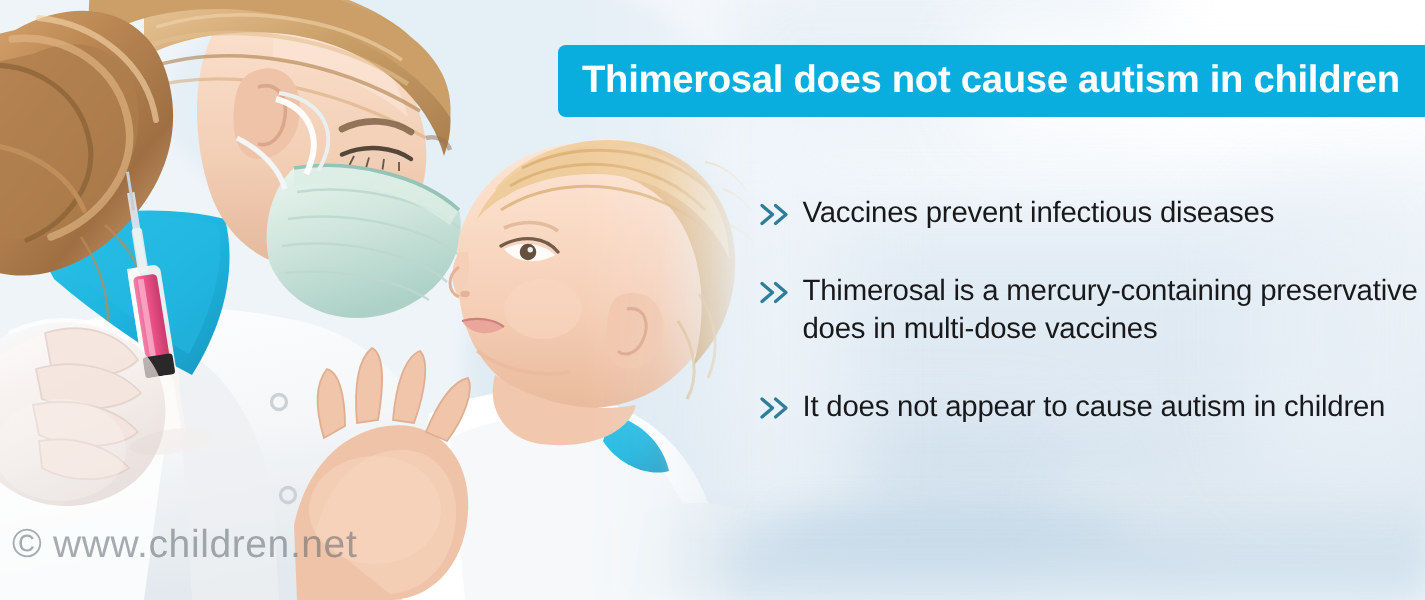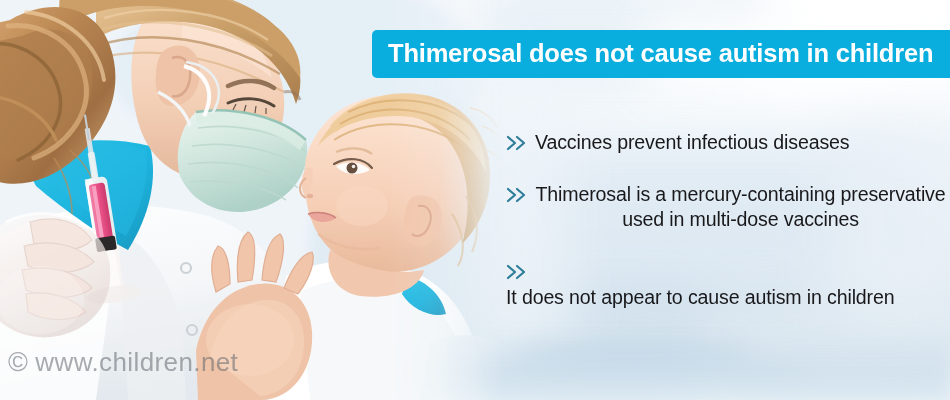--- a/index.html
+++ b/index.html
@@ -98,23 +98,22 @@
   .bullets {
     position: absolute;
     left: 506px;
     top: 130px;
     width: 440px;
   }
   .bullet {
     display: flex;
     align-items: flex-start;
     margin-bottom: 26px;
-    text-align: center;
-  }
-  .bullet:last-child { margin-bottom: 0; flex-direction: column; }
+  }
+  .bullet:last-child { margin-bottom: 0; }
   .chev {
     flex: 0 0 auto;
     width: 22px;
     height: 26px;
     margin-right: 7px;
     position: relative;
     top: 5px;
   }
   .chev svg { display:block; }
   .bullet-text {
@@ -430,21 +429,21 @@
       <span class="bullet-text">Vaccines prevent infectious diseases</span>
     </div>
 
     <div class="bullet">
       <span class="chev">
         <svg width="22" height="16" viewBox="0 0 22 16" xmlns="http://www.w3.org/2000/svg">
           <path d="M2 2 L 9 8 L 2 14" fill="none" stroke="#2e7d99" stroke-width="2.2" stroke-linecap="round" stroke-linejoin="round"></path>
           <path d="M11 2 L 18 8 L 11 14" fill="none" stroke="#2e7d99" stroke-width="2.2" stroke-linecap="round" stroke-linejoin="round"></path>
         </svg>
       </span>
-      <span class="bullet-text">Thimerosal is a mercury-containing preservative used in multi-dose vaccines</span>
+      <span class="bullet-text">Thimerosal is a mercury-containing preservative does in multi-dose vaccines</span>
     </div>
 
     <div class="bullet">
       <span class="chev">
         <svg width="22" height="16" viewBox="0 0 22 16" xmlns="http://www.w3.org/2000/svg">
           <path d="M2 2 L 9 8 L 2 14" fill="none" stroke="#2e7d99" stroke-width="2.2" stroke-linecap="round" stroke-linejoin="round"></path>
           <path d="M11 2 L 18 8 L 11 14" fill="none" stroke="#2e7d99" stroke-width="2.2" stroke-linecap="round" stroke-linejoin="round"></path>
         </svg>
       </span>
       <span class="bullet-text">It does not appear to cause autism in children</span>

